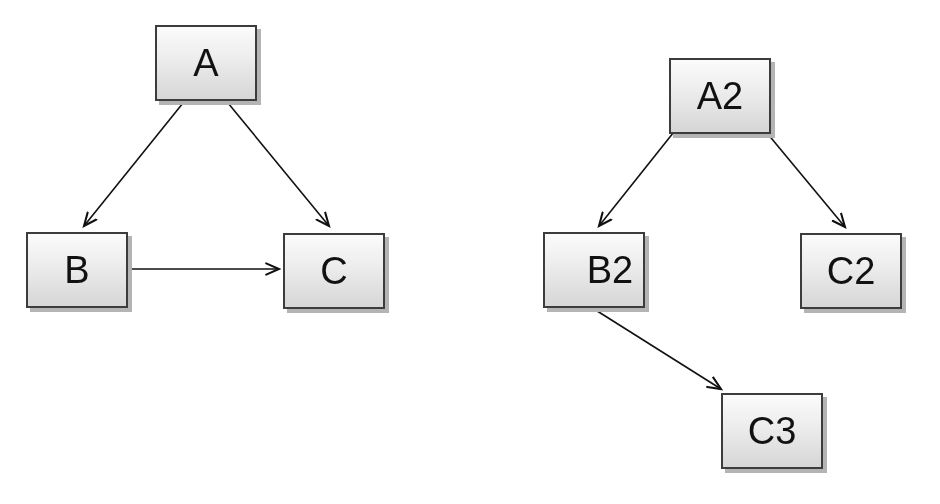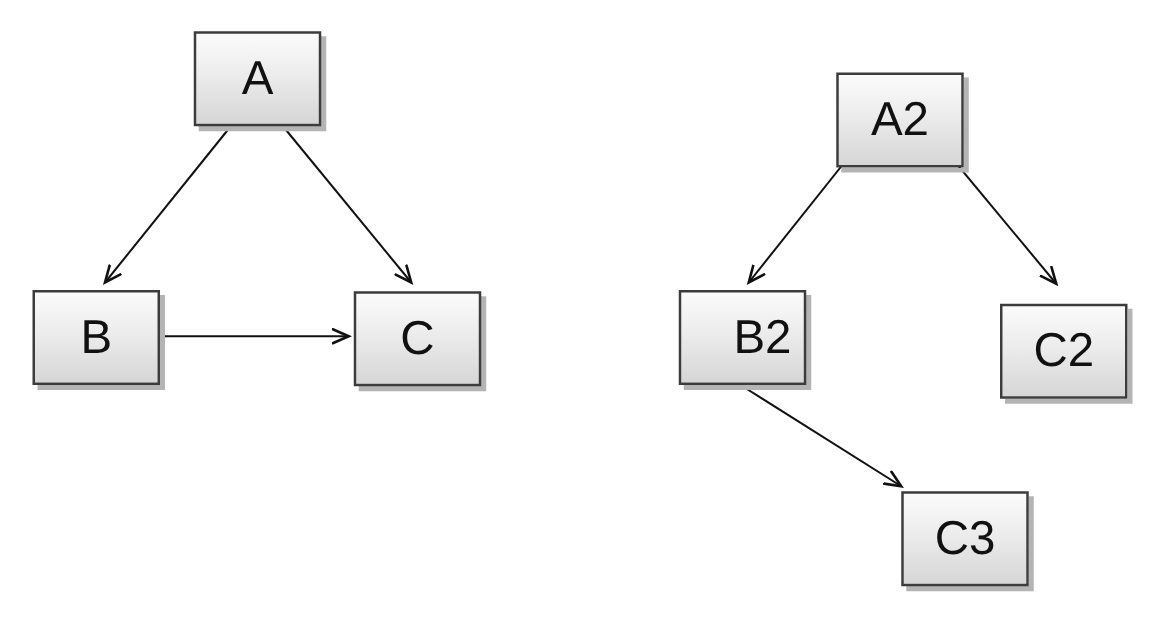--- a/index.html
+++ b/index.html
@@ -71,20 +71,20 @@
   <div class="node" style="left:283px; top:233px;">
     <span class="node-label">C</span>
   </div>
 
   <div class="node" style="left:669px; top:25px;margin-top:33px;">
     <span class="node-label">A2</span>
   </div>
   <div class="node" style="left:543px; top:232px;padding-left:32px;">
     <span class="node-label">B2</span>
   </div>
-  <div class="node" style="left:800px; top:243px;">
+  <div class="node" style="left:800px; top:233px;">
     <span class="node-label">C2</span>
   </div>
   <div class="node" style="left:676px; top:393px;margin-left:45px;">
     <span class="node-label">C3</span>
   </div>
 
 </div>
 
 </body></html>

